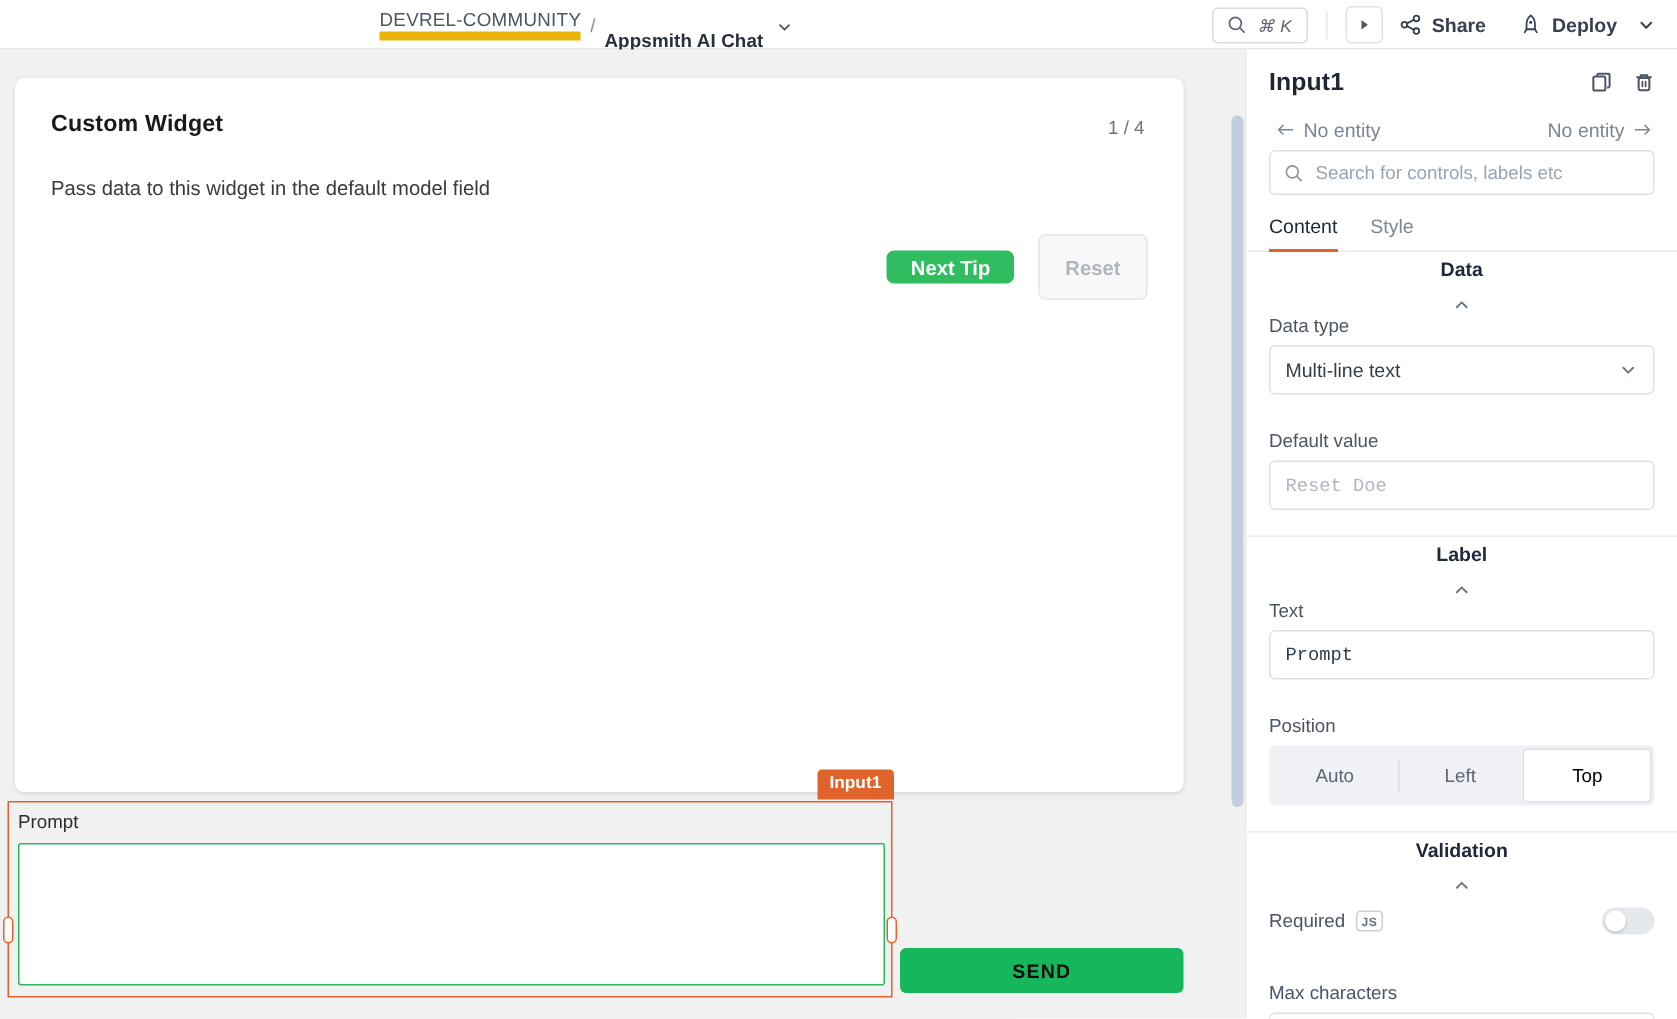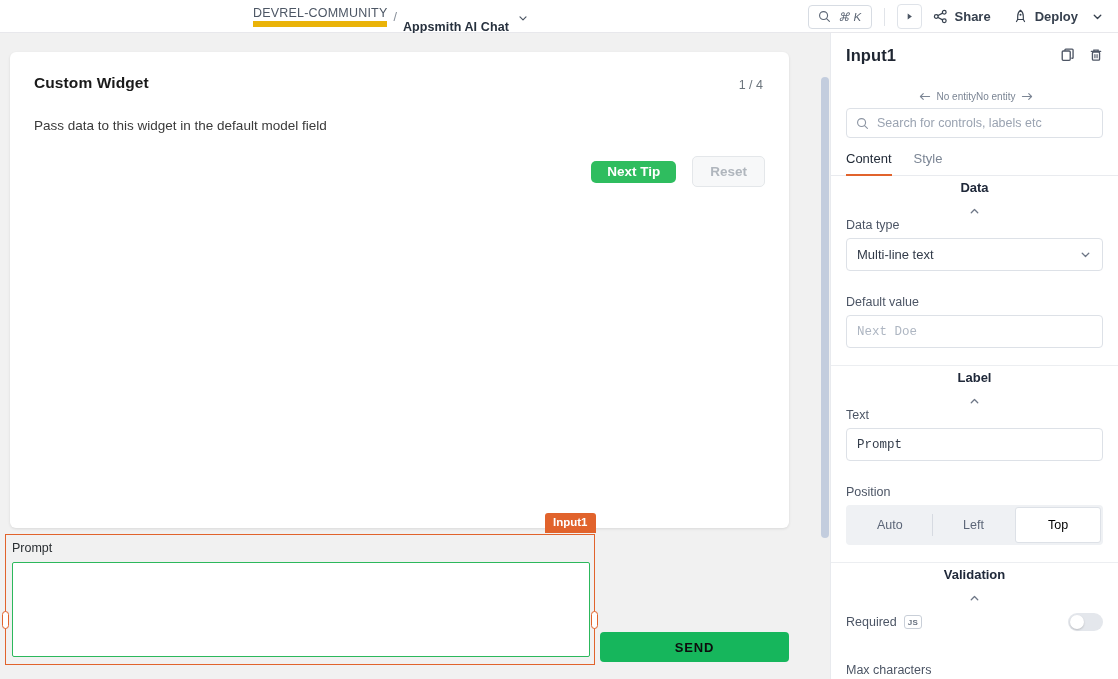--- a/index.html
+++ b/index.html
@@ -96,21 +96,21 @@
   .btn-next {
     background: #2fbd5f; color: #fff;
     border: none; border-radius: 5px;
     height: 22px; padding: 0 16px;
     font-size: 13.5px; font-weight: 600;
     font-family: "Liberation Sans", sans-serif;
   }
   .btn-reset {
     background: #f7f8f9; color: #b0b6bd;
     border: 1px solid #e4e7ea; border-radius: 5px;
-    height: 31px; padding: 0 17px;
+    height: 44px; padding: 0 17px;
     font-size: 13.5px; font-weight: 600;
     font-family: "Liberation Sans", sans-serif;
   }
 
   
   .sel-widget {
     position: absolute; left: 5px; top: 501px;
     width: 590px; height: 131px;
     border: 1.5px solid #e1632c;
     background: transparent;
@@ -169,23 +169,23 @@
     display: flex; align-items: center;
     padding: 0 14px 0 15px;
   }
   .panel-title {
     font-size: 16.5px; font-weight: 700; color: #1f2632;
     letter-spacing: .1px; flex: 1;
   }
   .head-icon { margin-left: 12px; display: flex; align-items: center; }
 
   .entity-row {
-    display: flex; align-items: center; justify-content: center;
+    display: flex; align-items: center; justify-content: space-between;
     padding: 2px 17px 6px 20px;
-    font-size: 10px; color: #7b8594; margin-top: 12px;
+    font-size: 13px; color: #7b8594;
   }
   .entity-item { display: flex; align-items: center; gap: 6px; }
 
   .search-ctrl {
     margin: 0 15px; height: 30px;
     border: 1px solid #dde1e7; border-radius: 4px;
     display: flex; align-items: center; gap: 8px;
     padding: 0 9px; background: #fff;
   }
   .search-ctrl input {
@@ -447,21 +447,21 @@
         <span>Multi-line text</span>
         <span class="icon">
           <svg width="13" height="13" viewBox="0 0 12 12">
               <path d="M3 4.8L6 7.8L9 4.8" stroke="#6d7686" stroke-width="1.2" fill="none" stroke-linecap="round" stroke-linejoin="round"></path>
             </svg>
         </span>
       </div>
 
       <label class="field-label mt">Default value</label>
       <div class="text-box">
-        <span class="placeholder-mono">Next Doe</span>
+        <span class="placeholder-mono">Reset Doe</span>
       </div>
     </div>
 
     <div class="section">
       <div class="section-head">
         <span class="section-title">Label</span>
         <span class="icon">
           <svg width="13" height="13" viewBox="0 0 12 12">
               <path d="M3 7.2L6 4.2L9 7.2" stroke="#6d7686" stroke-width="1.2" fill="none" stroke-linecap="round" stroke-linejoin="round"></path>
             </svg>

